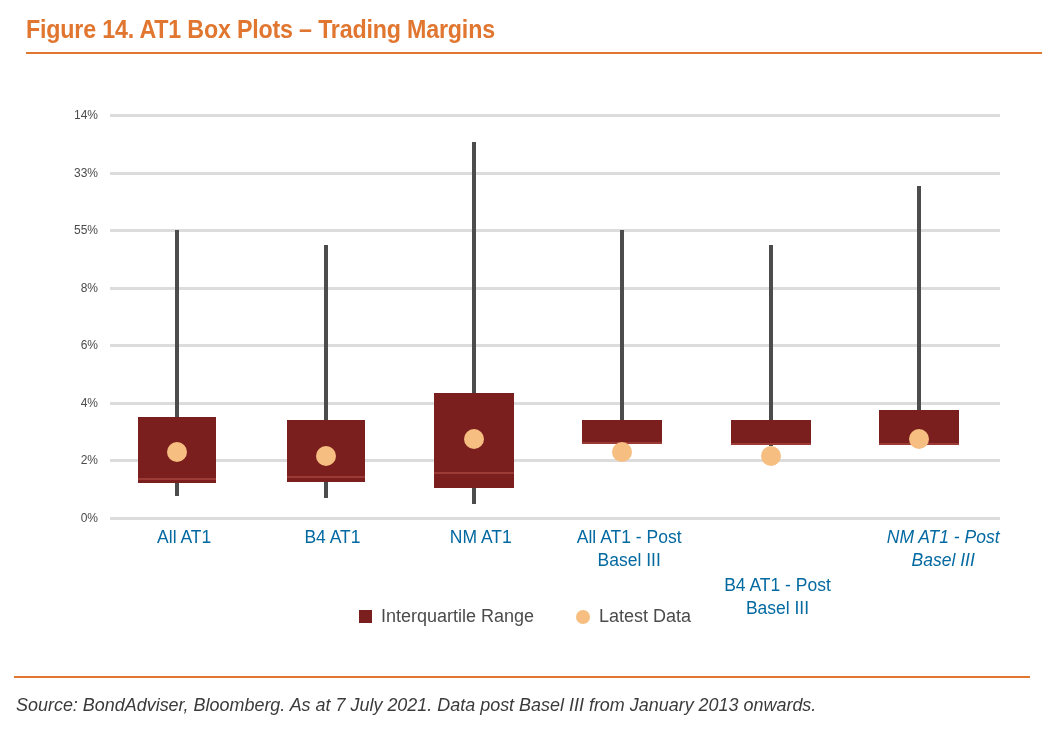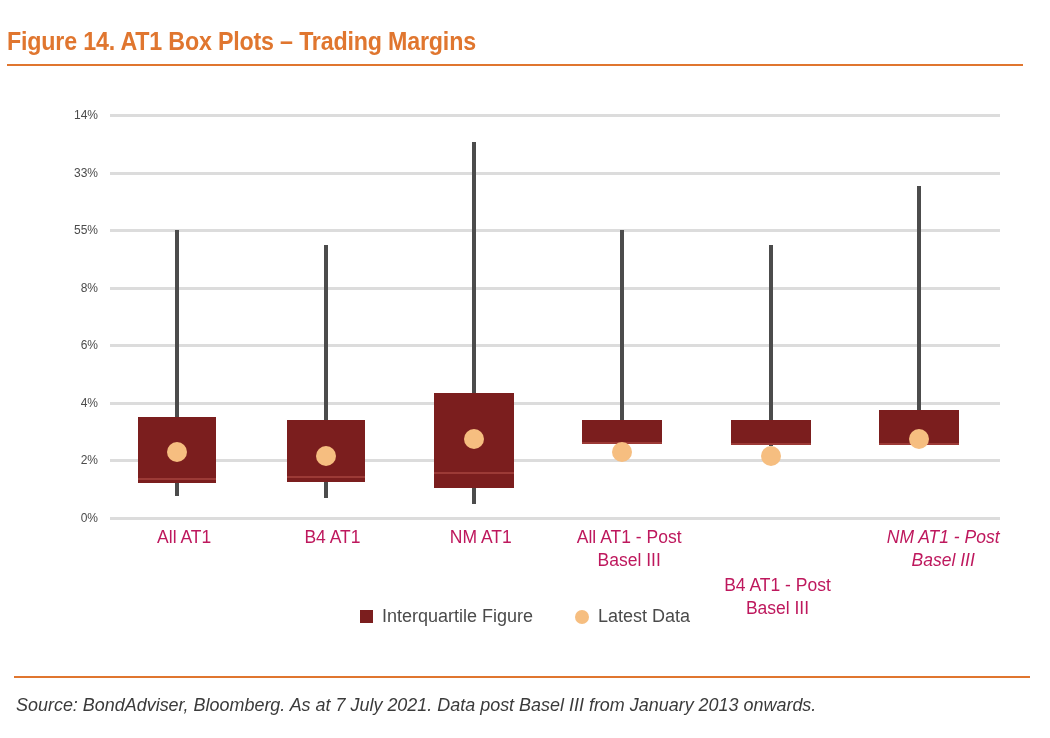--- a/index.html
+++ b/index.html
@@ -17,24 +17,23 @@
   .page {
     position: relative;
     width: 1050px;
     height: 738px;
     box-sizing: border-box;
   }
 
   
   .title-block {
     position: absolute;
-    left: 7px;
+    left: 26px;
     top: 14px;
     width: 1016px;
-    margin-top: 12px;
   }
   .fig-title {
     font-family: "Liberation Sans", sans-serif;
     font-size: 25px;
     font-weight: bold;
     color: #E0762F;
     letter-spacing: -0.2px;
     white-space: nowrap;
     transform: scaleX(0.93);
     transform-origin: left center;
@@ -123,21 +122,21 @@
   .xlabels {
     position: absolute;
     left: 110px;
     top: 448px;
     width: 890px;
     height: 62px;
   }
   .xlabel {
     position: absolute;
     font-size: 17.5px;
-    color: #be185d;
+    color: #0369a1;
     text-align: center;
     line-height: 23px;
     top: 0;
   }
 
   
   .legend {
     position: absolute;
     left: 0;
     top: 528px;
@@ -279,21 +278,21 @@
         </div>
         <div class="xlabel" style="left: 751px; width: 164.333px; font-style: italic;">
           <div>NM AT1 - Post</div>
           <div>Basel III</div>
         </div>
       </div>
 
     <div class="legend" id="legend">
         <div class="legend-item">
           <span class="legend-swatch-square" style="background: rgb(123, 30, 30);"></span>
-          <span>Interquartile Figure</span>
+          <span>Interquartile Range</span>
         </div>
         <div class="legend-item">
           <span class="legend-swatch-circle" style="background: rgb(246, 190, 128);"></span>
           <span>Latest Data</span>
         </div>
       </div>
   </div>
 
   <div class="footer-rule"></div>
   <div class="source">Source: BondAdviser, Bloomberg. As at 7 July 2021. Data post Basel III from January 2013 onwards.</div>

